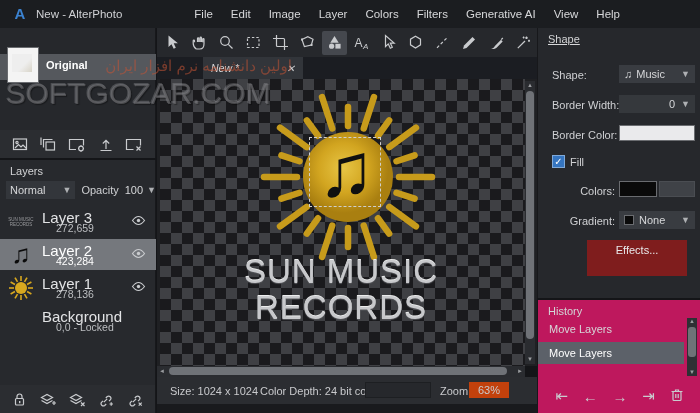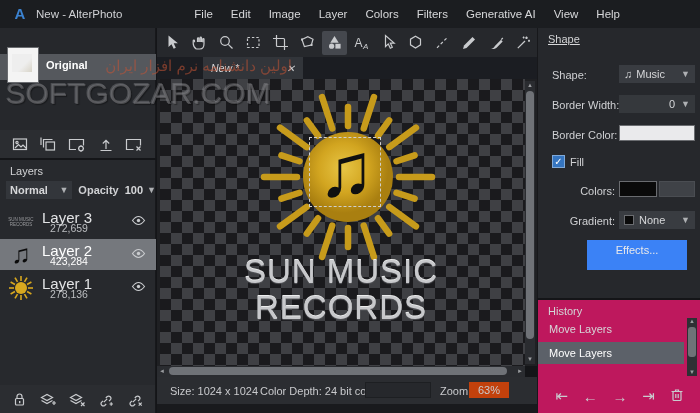--- a/index.html
+++ b/index.html
@@ -20,29 +20,29 @@
   #variant-row { position:absolute; left:0; top:26px; width:156px; height:26px; background:#55585d; }
   #variant-thumb { position:absolute; left:8px; top:20px; width:30px; height:34px; background:#f4f4f4; box-shadow:0 0 0 1px #6a6c70; }
   #variant-thumb-inner { position:absolute; left:4px; top:6px; width:20px; height:18px; background:linear-gradient(135deg,#eee 60%, #d8d4c8 100%); }
   #variant-label { position:absolute; left:46px; top:31px; color:#fff; font-weight:bold; font-size:11px; }
   .icon-bar { position:absolute; left:0; bottom:0; width:100%; height:28px; display:flex; align-items:center; justify-content:space-around; padding:0 6px; background:#2b2d31; }
   .icon-bar svg { display:block; }
   .ico { stroke:#c9cbce; fill:none; stroke-width:1.2; }
   .ico-fill { fill:#c9cbce; stroke:none; }
 
   #layers-panel { left:0; top:160px; width:156px; height:253px; background:#27292d; border-right:1px solid #17181b; }
-  #blend-row { position:absolute; left:0; top:19px; width:156px; height:22px; display:flex; align-items:center;font-weight:bold; }
+  #blend-row { position:absolute; left:0; top:19px; width:156px; height:22px; display:flex; align-items:center; }
   #blend-select { width:80px; height:18px; background:#33363b; margin-left:6px; display:flex; align-items:center; justify-content:space-between; padding:0 4px; color:#d6d7d9; }
   #opacity-label { margin-left:6px; color:#cfd0d3; }
   #opacity-value { margin-left:6px; color:#d6d7d9; }
   .chev { color:#aeb0b3; font-size:9px; }
   .layer-row { position:absolute; left:0; width:156px; height:31px; }
   .layer-row.selected { background:#75787d; }
   .layer-name { position:absolute; left:42px; top:3px; font-size:15px; color:#e2e3e5; }
-  .layer-info { position:absolute; left:50px; top:16px; font-size:10.5px; color:#bcbec1; }
+  .layer-info { position:absolute; left:56px; top:16px; font-size:10.5px; color:#bcbec1; }
   .selected .layer-name, .selected .layer-info { color:#fff; }
   .layer-thumb { position:absolute; left:4px; top:1px; width:34px; height:29px; display:flex; align-items:center; justify-content:center; }
   .eye { position:absolute; right:10px; top:9px; }
   #thumb-text { font-size:4.5px; color:#9a9b9e; text-align:center; line-height:5px; letter-spacing:0; }
   #thumb-note { font-size:26px; color:#0b0b0b; line-height:29px; }
 
   
   #toolbar { left:157px; top:28px; width:380px; height:29px; background:#26282c; display:flex; align-items:center; padding-left:2px; }
   .tool { width:26px; height:24px; display:flex; align-items:center; justify-content:center; margin:0 1px; border-radius:2px; }
   .tool.selected { background:#45484e; }
@@ -77,21 +77,21 @@
   #status-zoom-label { position:absolute; left:283px; top:8px; }
   #status-zoom-box { position:absolute; left:312px; top:5px; width:40px; height:16px; background:#c2410c; text-align:center; line-height:16px; }
   #bottom-strip { left:157px; top:404px; width:380px; height:9px; background:#191a1d; }
 
   
   #shape-panel { left:537px; top:28px; width:163px; height:270px; background:#26282c; border-left:1px solid #17181b;text-decoration:underline; }
   .prop-label { position:absolute; font-size:11px; color:#cfd0d3; }
   .prop-control { position:absolute; left:81px; width:76px; height:18px; background:#393c41; display:flex; align-items:center; padding:0 5px; color:#d6d7d9; }
   .swatch { position:absolute; height:16px; border:1px solid #6a6c70; }
   #fill-check { position:absolute; left:14px; top:127px; width:13px; height:13px; background:#3575c0; border:1px solid #7fa9d8; color:#fff; font-size:10px; line-height:12px; text-align:center; }
-  #effects-btn { position:absolute; left:49px; top:212px; width:100px; height:30px; background:#3b82f6; color:#e8e8ea; text-align:center; line-height:20px; font-size:11px; }
+  #effects-btn { position:absolute; left:49px; top:212px; width:100px; height:36px; background:#7f1d1d; color:#e8e8ea; text-align:center; line-height:20px; font-size:11px; }
 
   #history-panel { left:537px; top:300px; width:163px; height:113px; background:#be185d; border-left:1px solid #17181b; }
   .hist-item { position:absolute; left:0; width:146px; height:22px; line-height:22px; padding-left:11px; color:#d6d7d9; font-size:11px; }
   .hist-item.selected { background:#5c6169; color:#fff; }
   #hist-scroll { position:absolute; right:3px; top:18px; width:10px; height:58px; background:#2e3034; }
   #hist-thumb { position:absolute; left:1px; top:9px; width:8px; height:30px; background:#6f7277; border-radius:3px; }
   #hist-nav { position:absolute; left:0; bottom:4px; width:163px; height:26px; display:flex; align-items:center; justify-content:space-around; padding:0 10px; color:#c9cbce; font-size:15px; }
 
   
   #wm1 { left:6px; top:33px; width:310px; font-size:30px; font-weight:normal; letter-spacing:0px; color:rgba(125,125,130,0.50); text-shadow:1px 1px 1px rgba(0,0,0,0.35), -1px -1px 0 rgba(190,190,195,0.25); pointer-events:none; white-space:nowrap;margin-top:44px; }
@@ -217,20 +217,24 @@
         </svg>
     </div>
     <span class="layer-name">Layer 1</span>
     <span class="layer-info">278,136</span>
     <span class="eye"><svg width="15" height="11">
           <path class="ico" d="M1.5 5.5C3.5 2.8 5.6 1.5 7.5 1.5s4 1.3 6 4c-2 2.7-4.1 4-6 4s-4-1.3-6-4Z"></path>
           <circle class="ico-fill" cx="7.5" cy="5.5" r="1.7"></circle>
         </svg></span>
   </div>
 
+  <div class="layer-row" style="top:145px;">
+    <span class="layer-name">Background</span>
+    <span class="layer-info">0,0 - Locked</span>
+  </div>
 
   <div class="icon-bar">
     <span>
         <svg width="15" height="15">
           <rect class="ico" x="3.5" y="6.5" width="8" height="6.5" rx="1"></rect>
           <path class="ico" d="M5 6.5V4.5a2.5 2.5 0 0 1 5 0v2"></path>
           <rect class="ico-fill" x="7" y="9" width="1.4" height="2.2"></rect>
         </svg>
       </span>
     <span>

